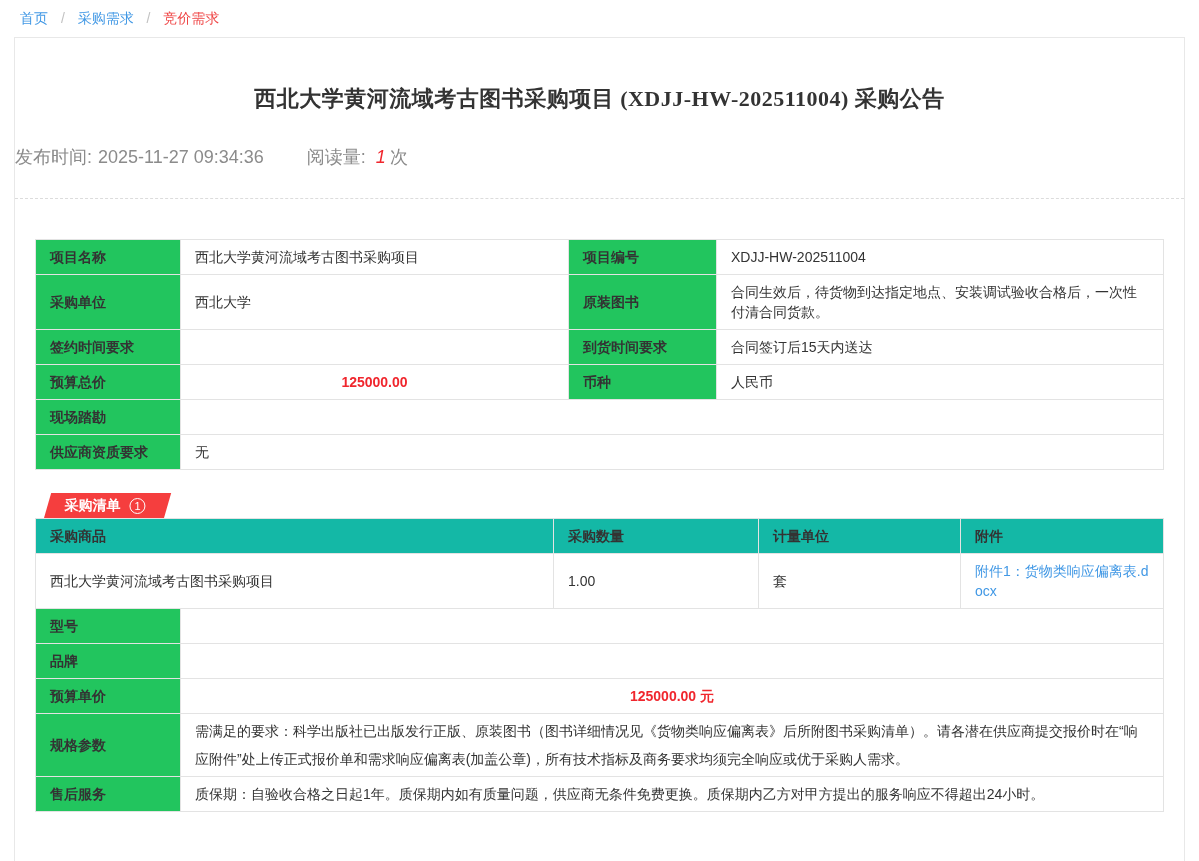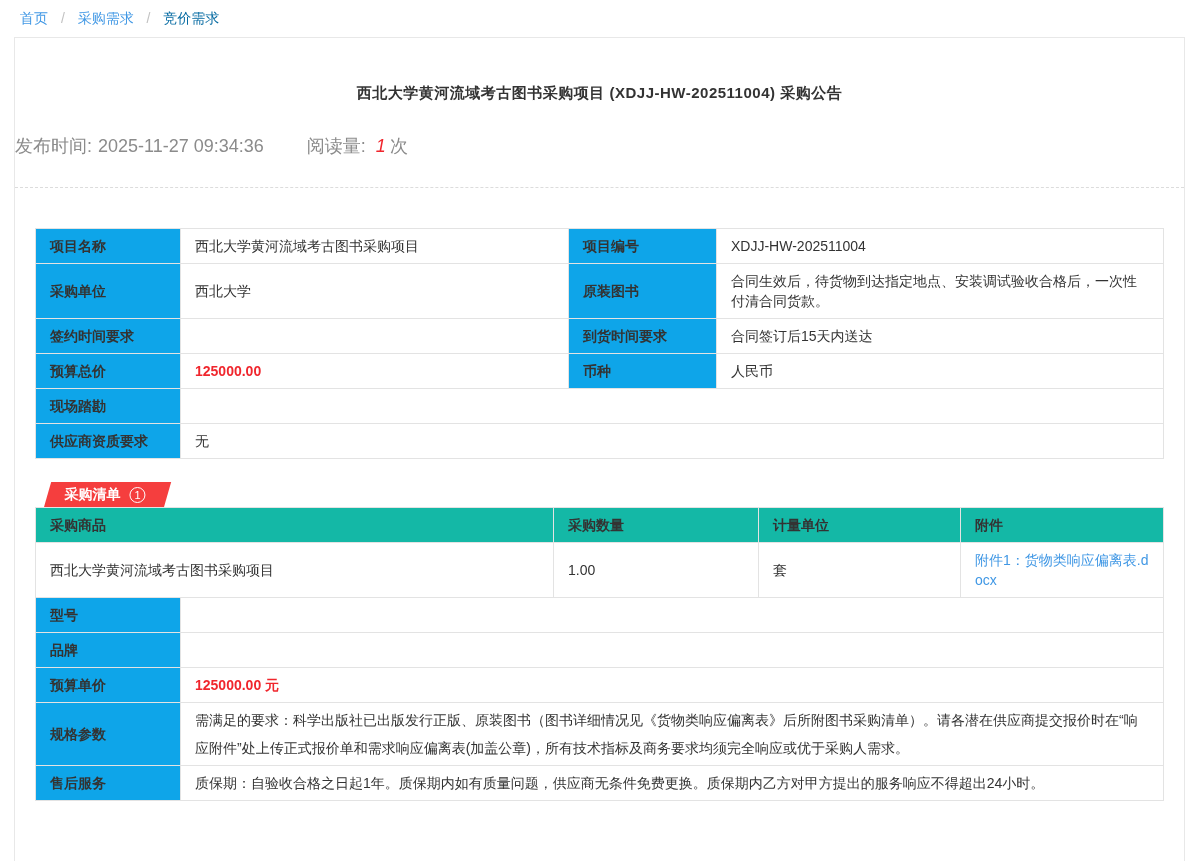--- a/index.html
+++ b/index.html
@@ -7,52 +7,53 @@
   body {
     width:1199px; height:861px; overflow:hidden;
     background:#ffffff; color:#333;
     font-family:"Liberation Sans","DejaVu Sans",sans-serif;
     font-size:14px;
   }
   
   .breadcrumb { padding:10px 20px 9px; font-size:14px; }
   .breadcrumb a { color:#4198e5; text-decoration:none; cursor:pointer; }
   .breadcrumb .sep { color:#c2c2c2; margin:0 9px; }
-  .breadcrumb .current { color:#0369a1;font-family:Liberation Serif, serif; }
+  .breadcrumb .current { color:#ef4444;font-family:Liberation Serif, serif; }
 
   
   .card {
     margin:0 14px; border:1px solid #e8e8e8;
     height:1100px; padding-top:46px;
   }
   .title {
     margin:0; text-align:center;
-    font-size:15px; font-weight:bold; color:#333;
+    font-size:22px; font-weight:bold; color:#333;
     letter-spacing:0.5px;
+    font-family:Liberation Serif, serif;
   }
   .meta { margin-top:31px; color:#8b8b8b; font-size:18px; }
   .meta .blk { display:inline-block; }
   .meta .blk + .blk { margin-left:38px; }
   .meta .lab { margin-right:6px; }
   .meta .views { color:#f0262d; font-style:italic; margin:0 4px; }
   .dashed { border:none; border-top:1px dashed #dcdcdc; margin:29px 0 0 0; }
 
   .content { padding:0 20px; }
 
   
   table { border-collapse:collapse; width:1128px; table-layout:fixed; }
   td, th {
     border:1px solid #e3e3e3;
     padding:7px 14px; line-height:20px;
     font-size:14px; text-align:left; vertical-align:middle;
     word-break:break-all;
   }
-  .lbl { background:#0ea5e9; font-weight:bold; color:#333; }
+  .lbl { background:#22c55e; font-weight:bold; color:#333; }
   th { background:#14b8a6; font-weight:bold; }
-  .red { color:#f0262d; font-weight:bold; }
+  .red { color:#f0262d; font-weight:bold;text-align:center; }
   .info-table { margin-top:40px; }
 
   
   .ribbon-row { margin-top:23px; height:25px; }
   .ribbon {
     position:relative; display:inline-flex; align-items:center; gap:9px;
     height:25px; padding:0 22px 0 17px; margin-left:9px;
     background:#f53e3e; color:#fff; font-weight:bold; font-size:14px;
     transform:skewX(-16deg); transform-origin:bottom left;
   }

